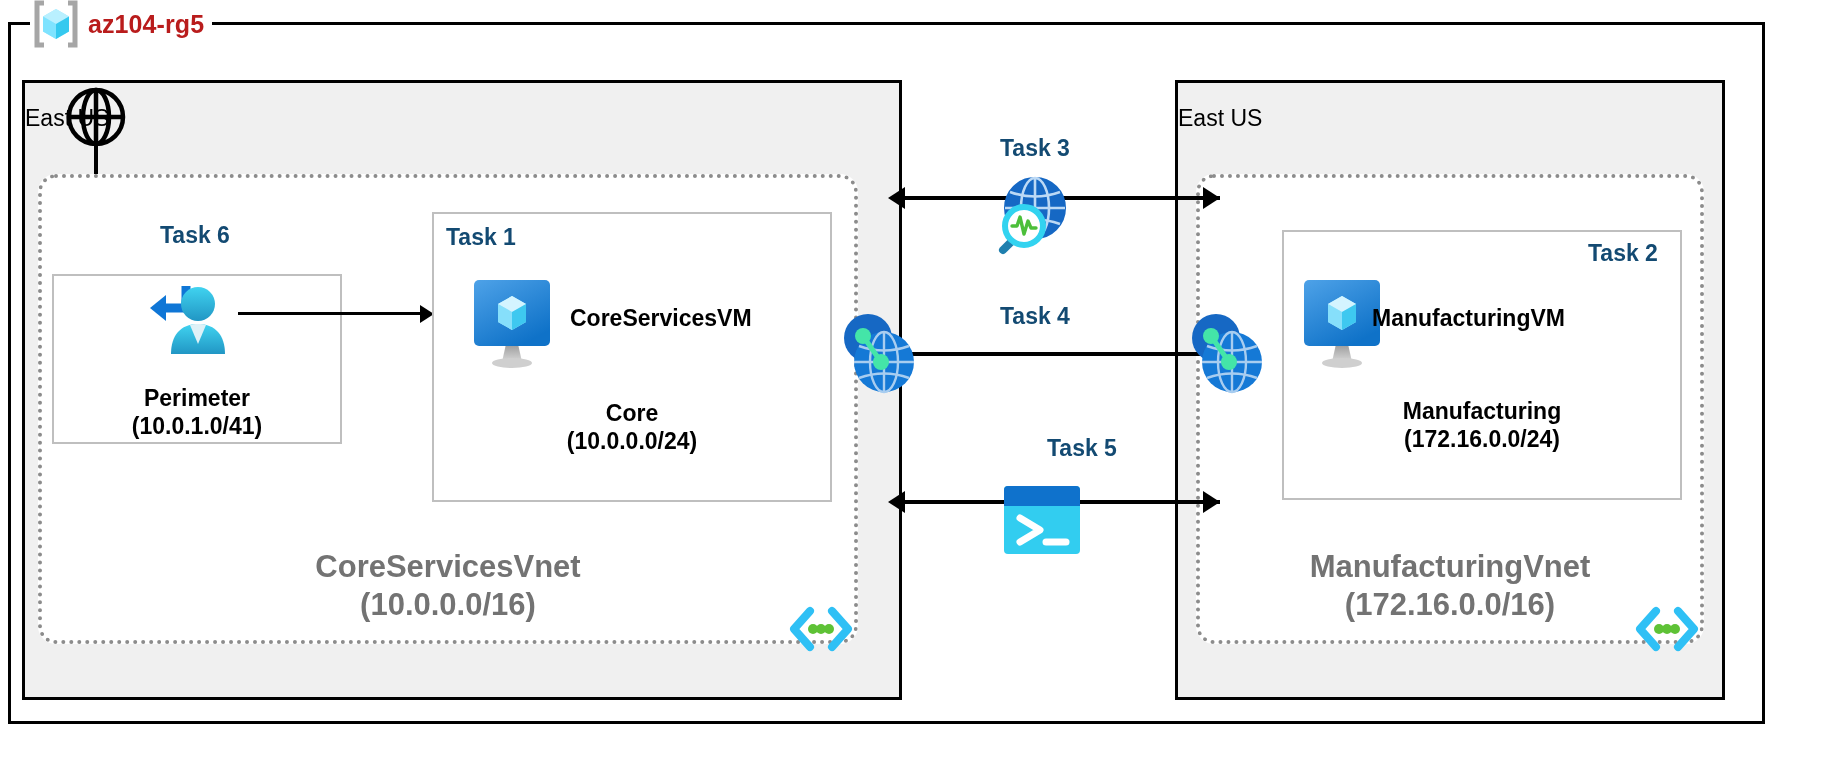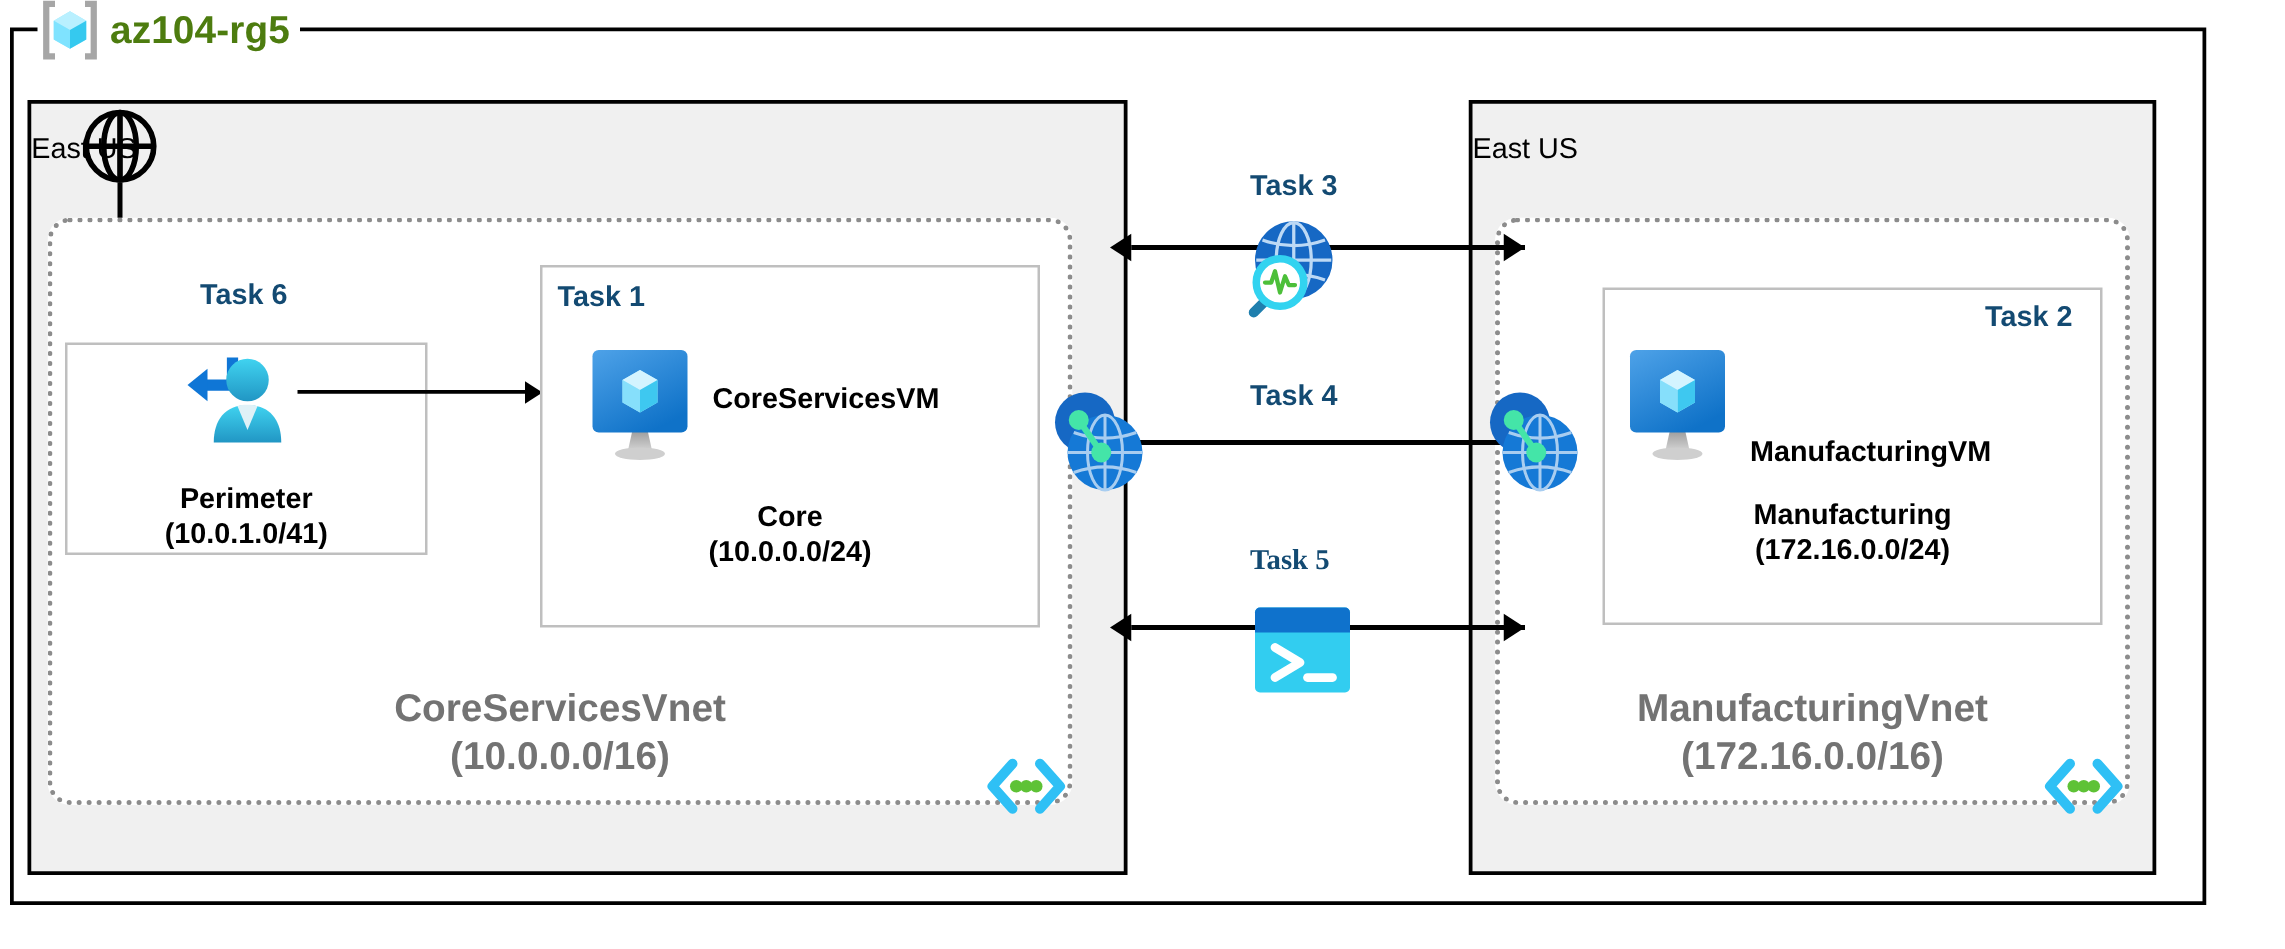--- a/index.html
+++ b/index.html
@@ -4,21 +4,21 @@
 <style>
   html,body{margin:0;padding:0;background:#ffffff;}
   body{font-family:"Liberation Sans",sans-serif;}
   #canvas{position:relative;width:1828px;height:759px;background:#fff;overflow:hidden;}
 
   .abs{position:absolute;box-sizing:border-box;}
 
   
   #rg-frame{left:8px;top:22px;width:1757px;height:702px;border:3px solid #000;background:transparent;}
   #rg-badge{left:30px;top:0px;height:48px;display:flex;align-items:center;gap:6px;background:#fff;padding:0 8px 0 0;}
-  #rg-title{font-size:31px;font-weight:bold;color:#4d7c0f;letter-spacing:.1px;white-space:nowrap;}
+  #rg-title{font-size:25px;font-weight:bold;color:#b91c1c;letter-spacing:.1px;white-space:nowrap;}
 
   
   .region{background:#f0f0f0;border:3px solid #000;}
   #region-left{left:22px;top:80px;width:880px;height:620px;}
   #region-right{left:1175px;top:80px;width:550px;height:620px;}
   .region-title{font-size:23px;font-weight:normal;color:#000;text-align:left;width:100%;top:22px;left:0;}
 
   
   .vnet{background:#ffffff;border:4px dotted #8c8c8c;border-radius:18px;}
   #vnet-core{left:38px;top:174px;width:820px;height:470px;}
@@ -201,21 +201,21 @@
       </defs>
       <path d="M36 68 L48 68 L52 86 L32 86 Z" fill="url(#stg2)"></path>
       <ellipse cx="42" cy="87" rx="20" ry="5" fill="#cfcfcf"></ellipse>
       <rect x="4" y="4" width="76" height="66" rx="5" fill="url(#vmg2)"></rect>
       <polygon points="42,20 56,28 56,46 42,54 28,46 28,28" fill="#a9e9ff"></polygon>
       <polygon points="42,20 56,28 42,36 28,28" fill="#d4f4ff"></polygon>
       <polygon points="42,36 56,28 56,46 42,54" fill="#3ec8f0"></polygon>
       <polygon points="42,36 28,28 28,46 42,54" fill="#86dffb"></polygon>
     </svg>
   </div>
-  <div class="vm-name abs" style="left:1400px;top:305px;margin-top:43px;">ManufacturingVM</div>
+  <div class="vm-name abs" style="left:1372px;top:305px;">ManufacturingVM</div>
 
   <div class="task abs" style="left:1000px;top:135px;">Task 3</div>
   <div class="abs hline" style="left:905px;top:196px;width:315px;"></div>
   <div class="arrow-l abs" style="left:888px;top:187px;"></div>
   <div class="arrow-r abs" style="left:1203px;top:187px;"></div>
   <div class="icon abs" style="left:985px;top:170px;">
     <svg width="86" height="86" viewBox="0 0 86 86">
       <circle cx="50" cy="38" r="30" fill="#1668c4"></circle>
       <circle cx="50" cy="38" r="30" fill="none" stroke="#1668c4" stroke-width="2"></circle>
       <g stroke="#bcd9f5" stroke-width="2.6" fill="none">
@@ -262,21 +262,21 @@
         <ellipse cx="44" cy="52" rx="14" ry="30"></ellipse>
         <path d="M19 36 Q44 45 69 36"></path>
         <path d="M19 68 Q44 59 69 68"></path>
       </g>
       <line x1="23" y1="26" x2="41" y2="52" stroke="#44e5a8" stroke-width="5"></line>
       <circle cx="23" cy="26" r="8" fill="#44e5a8"></circle>
       <circle cx="41" cy="52" r="8" fill="#44e5a8"></circle>
     </svg>
   </div>
 
-  <div class="task abs" style="left:1000px;top:435px;font-family:Liberation Serif, serif;">Task 5</div>
+  <div class="task abs" style="left:1047px;top:435px;">Task 5</div>
   <div class="abs hline" style="left:905px;top:500px;width:315px;"></div>
   <div class="arrow-l abs" style="left:888px;top:491px;"></div>
   <div class="arrow-r abs" style="left:1203px;top:491px;"></div>
   <div class="icon abs" style="left:1002px;top:484px;">
     <svg width="80" height="72" viewBox="0 0 80 72">
       <rect x="2" y="2" width="76" height="68" rx="4" fill="#32cdf0"></rect>
       <path d="M2 6 A4 4 0 0 1 6 2 L74 2 A4 4 0 0 1 78 6 L78 22 L2 22 Z" fill="#0f72cc"></path>
       <polyline points="18,34 38,46 18,58" fill="none" stroke="#ffffff" stroke-width="7" stroke-linecap="round" stroke-linejoin="round"></polyline>
       <line x1="44" y1="58" x2="64" y2="58" stroke="#ffffff" stroke-width="7" stroke-linecap="round"></line>
     </svg>

